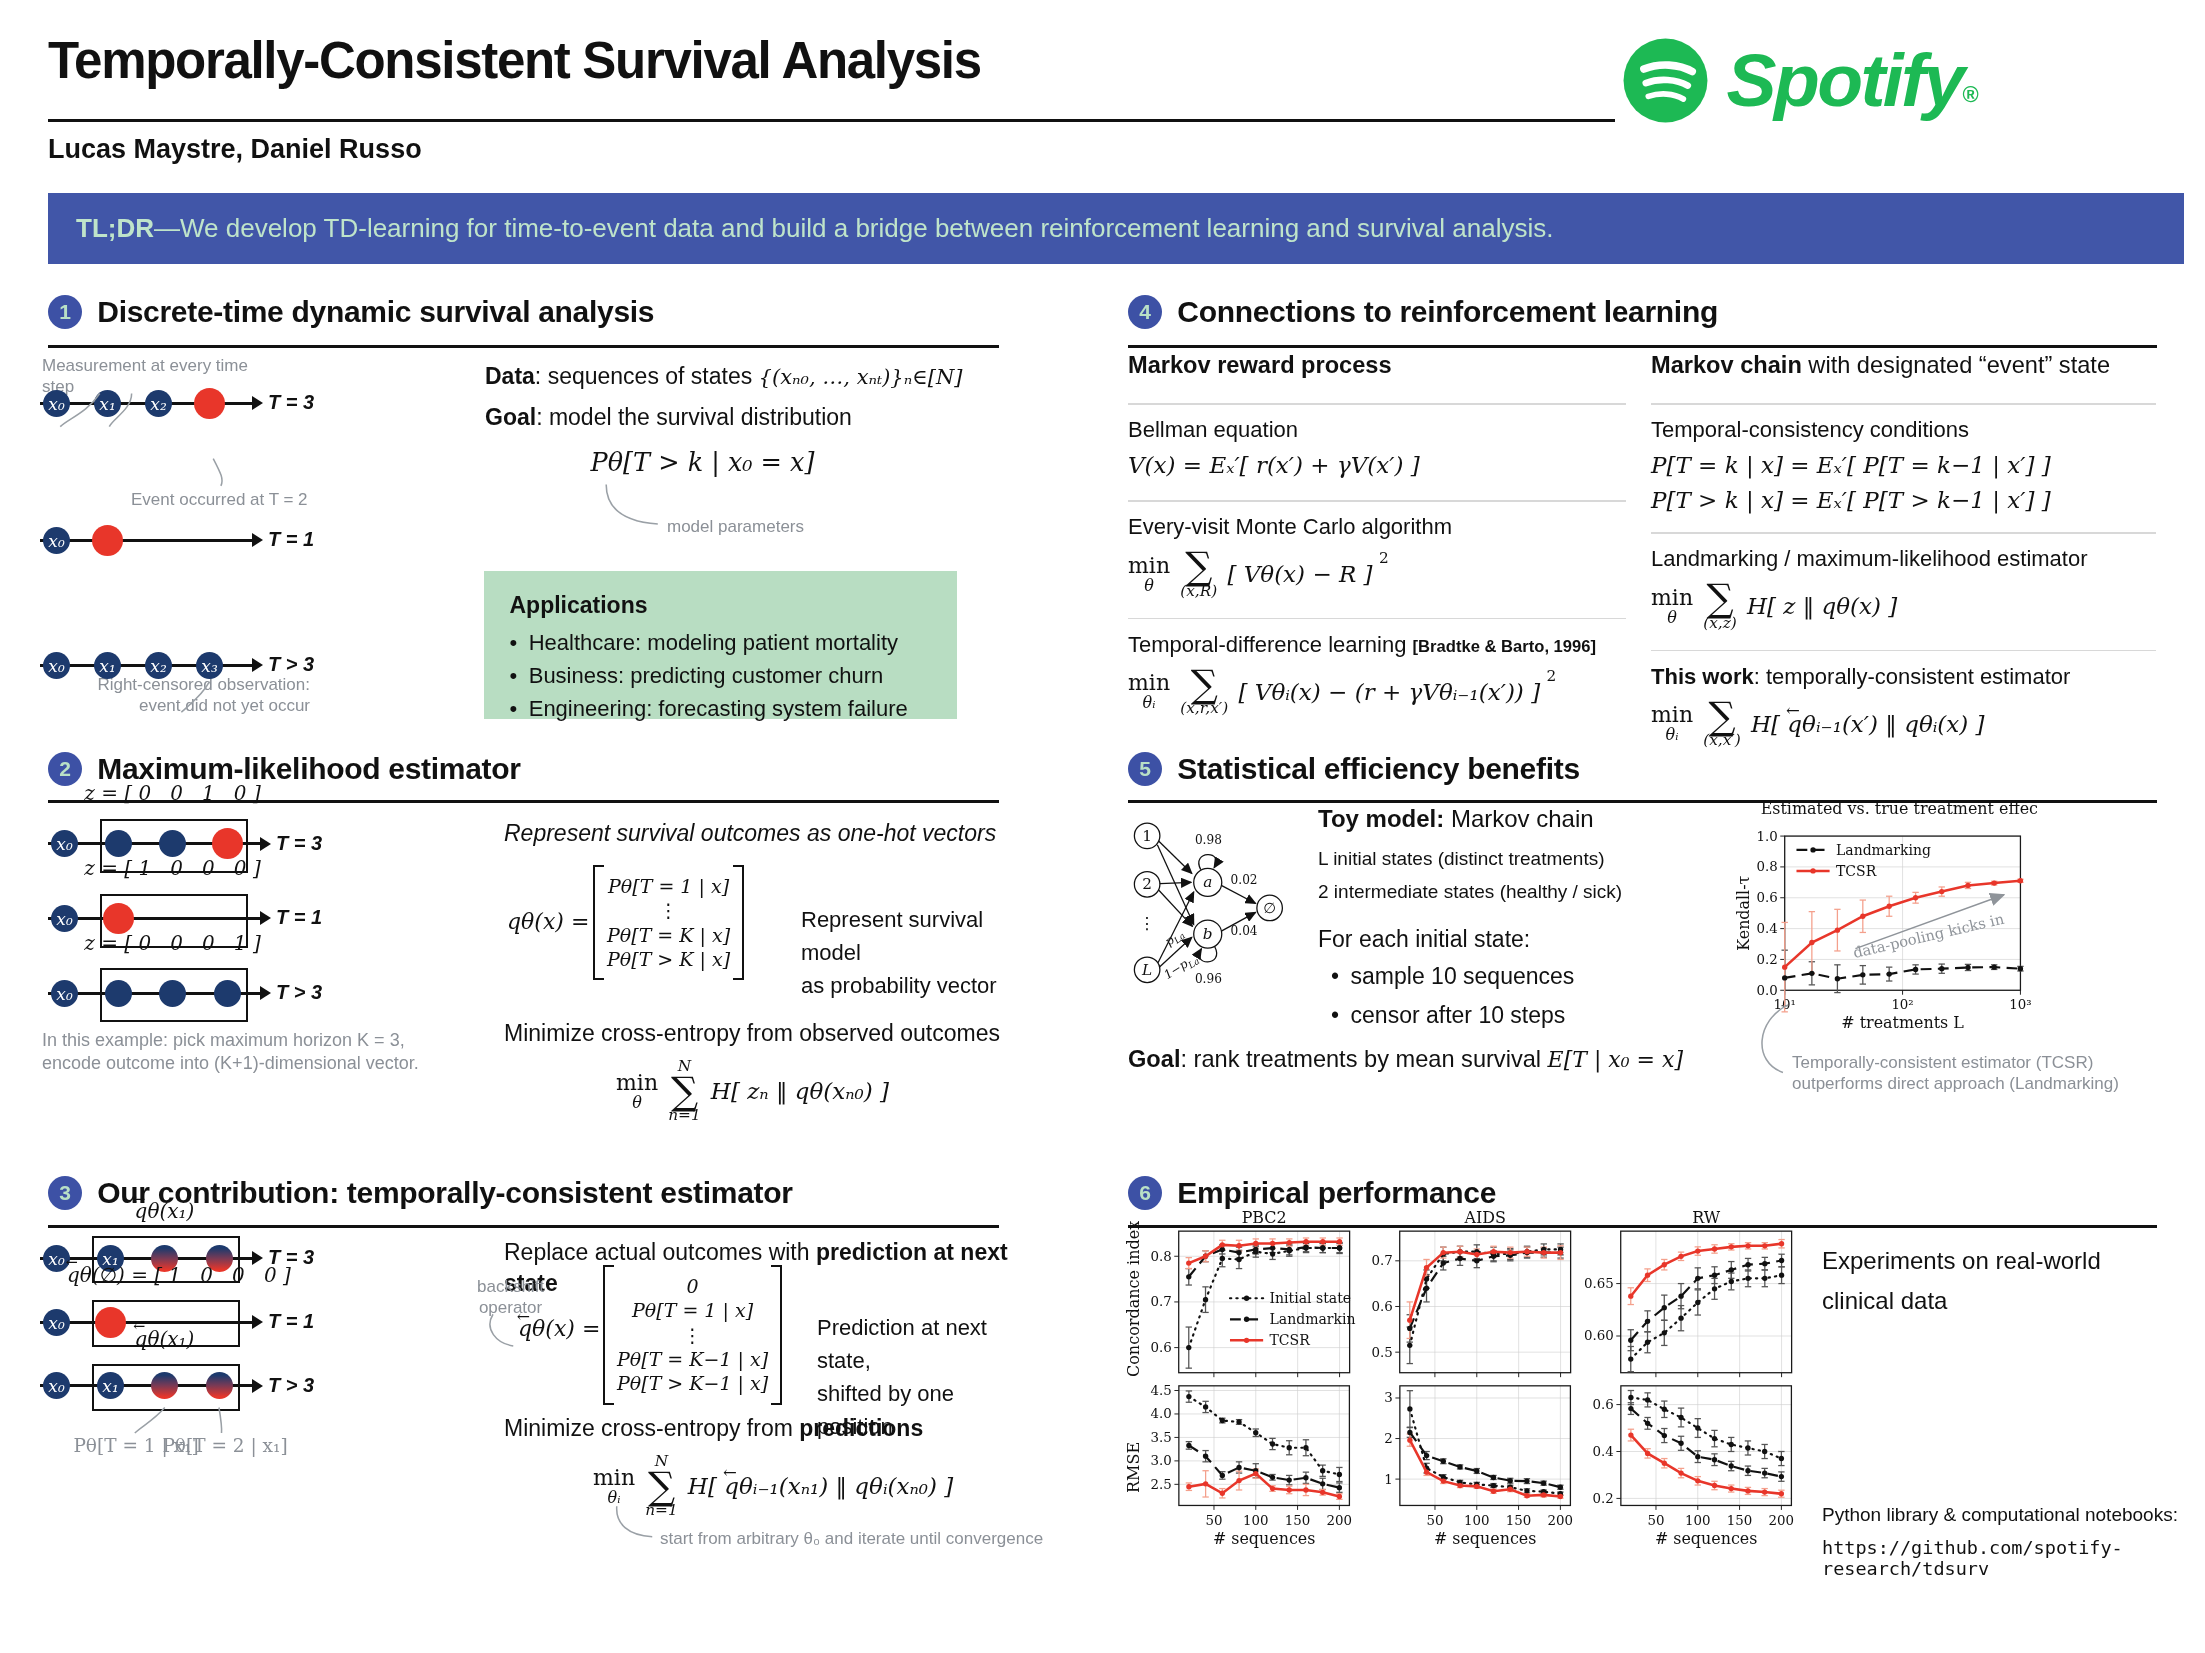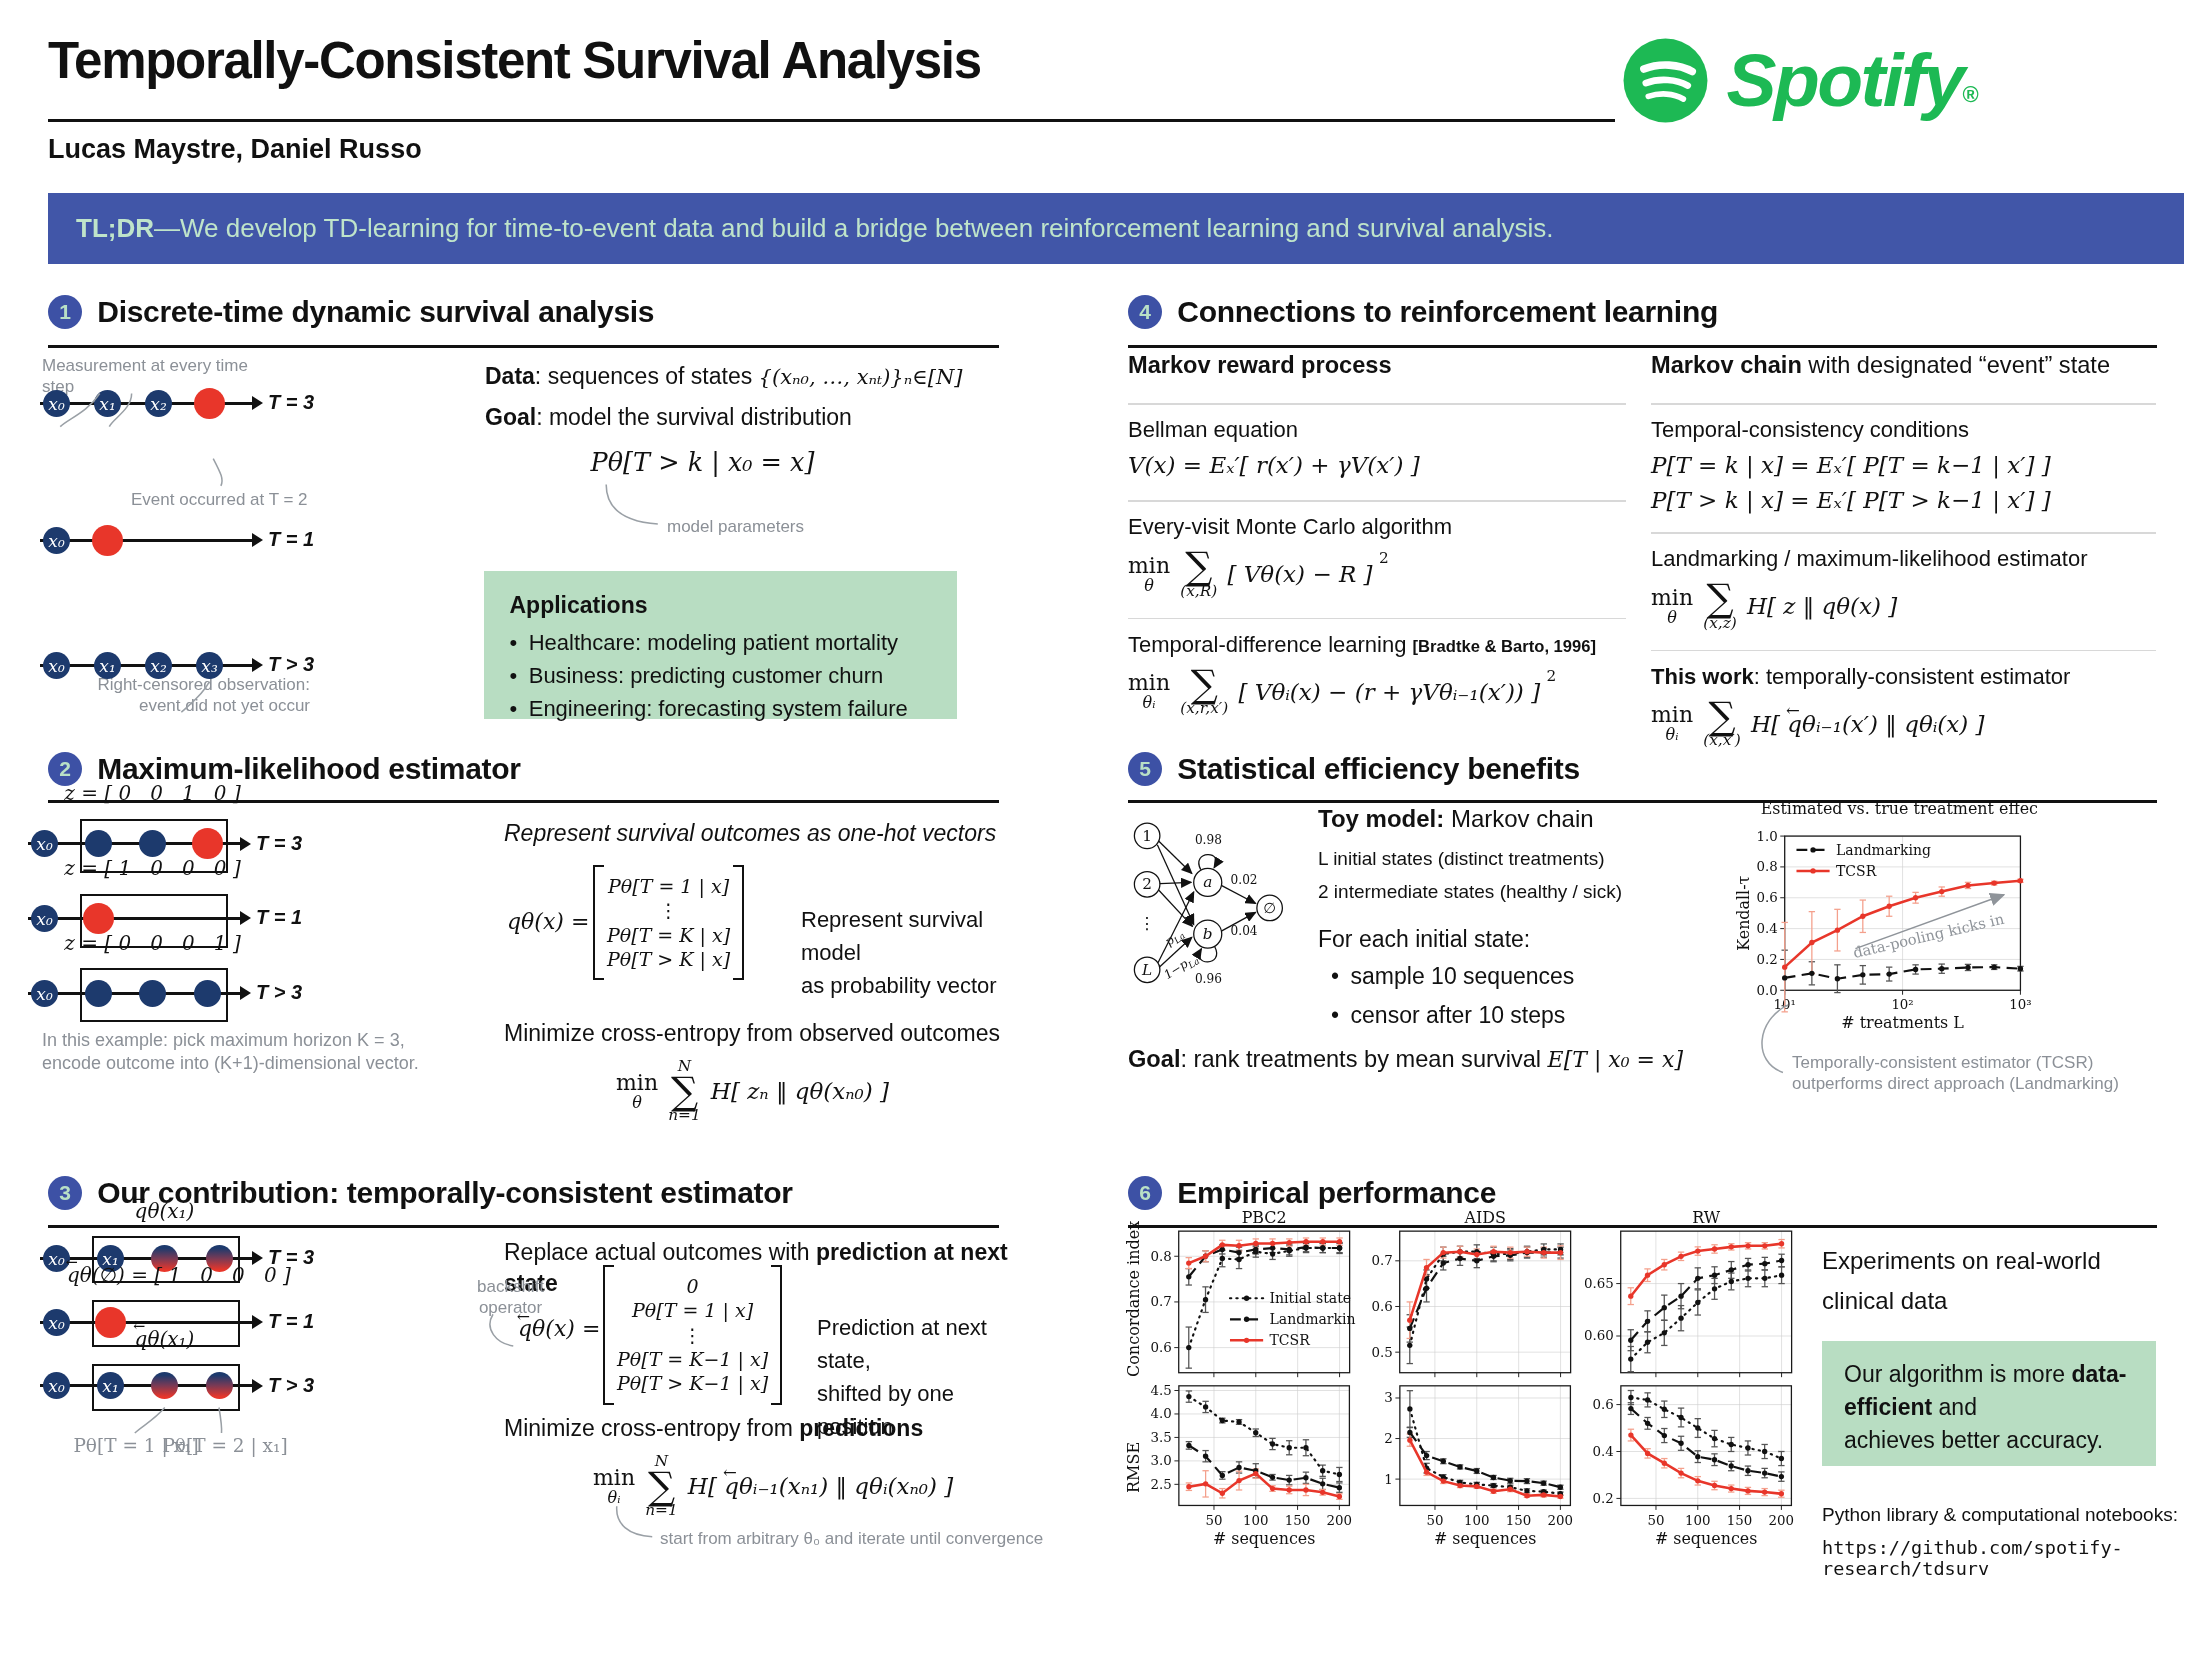--- a/index.html
+++ b/index.html
@@ -216,21 +216,21 @@
           <span>•</span>
           <span>Business: predicting customer churn</span>
         </li>
       <li>
           <span>•</span>
           <span>Engineering: forecasting system failure</span>
         </li>
     </ul>
   </div>
 
-  <div class="tl" style="left:24px;top:801px;width:459px;height:268px;">
+  <div class="tl" style="left:44px;top:801px;width:459px;height:268px;">
       <div class="tl-line" style="left: 3.8px; top: 41px; width: 212px;"></div>
       <div class="tl-arrow" style="left: 216px; top: 36px;"></div>
       <div class="tl-box" style="left: 56px; top: 18px; width: 144px; height: 50px;"></div>
       <div class="tl-z" style="left: 31px; top: -20px; width: 195px;">z = [ 0   0   1   0 ]</div>
       <div class="node s" style="left: 7px; top: 29px; width: 27px; height: 27px;">
         <span>x₀</span>
       </div>
       <div class="node s" style="left: 61px; top: 29px; width: 27px; height: 27px;"></div>
       <div class="node s" style="left: 115px; top: 29px; width: 27px; height: 27px;"></div>
       <div class="node e" style="left: 168px; top: 27.4px; width: 31px; height: 31px;"></div>
@@ -1577,23 +1577,19 @@
         <text x="190" y="254" text-anchor="middle" font-size="25" fill="#111"># sequences</text>
       </svg>
     </div>
   <div class="vlabel" style="left:1124px;top:1377px;">Concordance index</div>
   <div class="vlabel" style="left:1124px;top:1493px;">RMSE</div>
 
   <div class="abs" style="left:1822px;top:1241px;width:338px;font-size:24px;line-height:1.65;">
     <div>Experiments on real-world</div>
       <div>clinical data</div>
   </div>
-  <div class="abs greenbox" style="left:1822px;top:1341px;width:334px;height:125px;padding:16.6px 22px;box-sizing:border-box;font-size:23px;line-height:1.45;">
-    <span>Our algorithm is more</span> <span class="b">data-efficient</span><span> and</span>
-    <div>achieves better accuracy.</div>
-  </div>
   <div class="abs" style="left:1822px;top:1501px;width:357px;">
     <div class="t30">Python library &amp; computational notebooks:</div>
     <div class="mono" style="font-size:18.5px;margin-top:8px;">https://github.com/spotify-research/tdsurv</div>
   </div>
 
 </div>
 
 
 </body></html>

